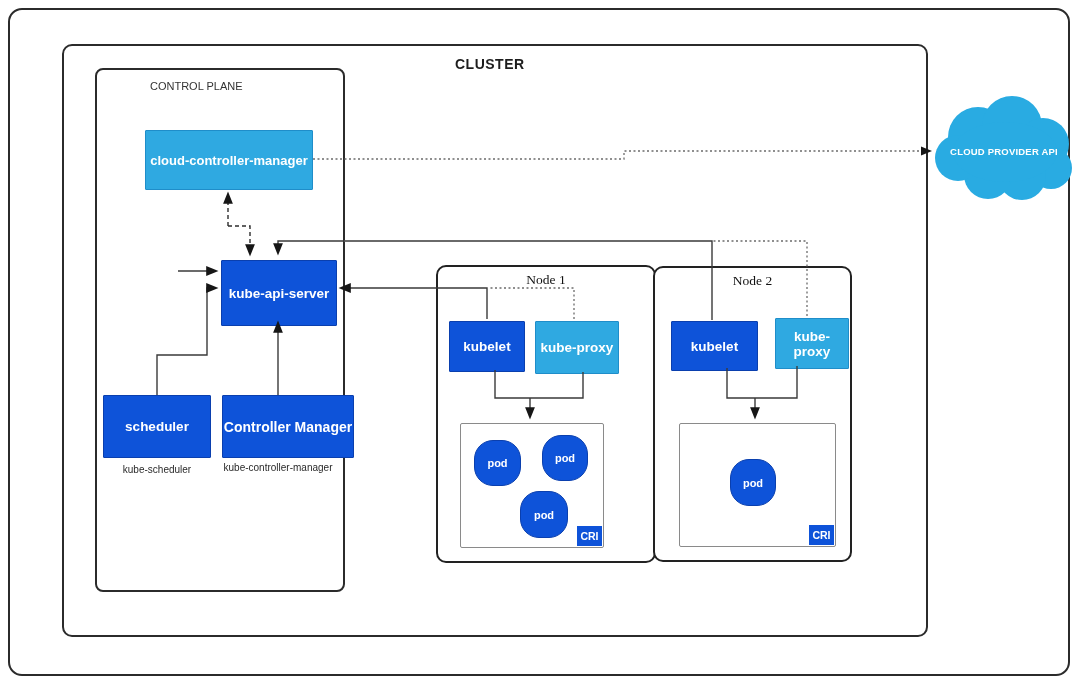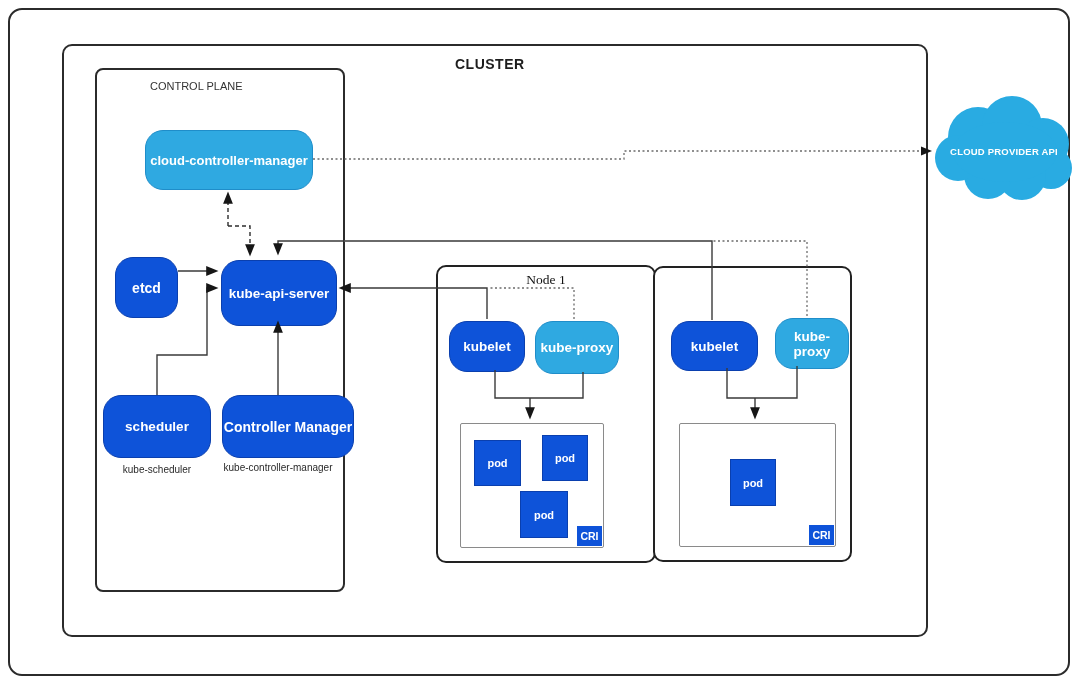--- a/index.html
+++ b/index.html
@@ -2,53 +2,50 @@
 <html><head>
 <meta charset="utf-8">
 <style>
   html,body{margin:0;padding:0;background:#fff;}
   .stage{position:relative;width:1080px;height:686px;background:#fff;overflow:hidden;
          font-family:"Liberation Sans",sans-serif;}
   .frame{position:absolute;border:2px solid #2b2b2b;border-radius:12px;background:transparent;box-sizing:border-box;}
   .node-frame{position:absolute;border:2px solid #222;border-radius:10px;background:#fff;box-sizing:border-box;}
   .cri-frame{position:absolute;border:1.5px solid #8a8a8a;border-radius:2px;background:#fff;box-sizing:border-box;}
   .bluebox{position:absolute;display:flex;align-items:center;justify-content:center;
-           color:#fff;font-weight:bold;border-radius:18px;box-sizing:border-box;text-align:center;}
+           color:#fff;font-weight:bold;border-radius:1px;box-sizing:border-box;text-align:center;}
   .dark{background:#0e53d9;border:1px solid #0a3fae;}
   .light{background:#2fa9e1;border:1px solid #1f8dc9;}
   .lbl{position:absolute;color:#1d1d1d;}
   .caption{position:absolute;color:#2a2a2a;font-size:10px;text-align:center;}
   .nodetitle{position:absolute;left:0;right:0;top:5px;text-align:center;
              font-family:"Liberation Serif",serif;font-size:13.5px;color:#111;}
   svg.overlay{position:absolute;left:0;top:0;pointer-events:none;}
   .cloud-label{position:absolute;left:940px;top:138px;width:128px;height:26px;display:flex;
                align-items:center;justify-content:center;color:#fff;font-weight:bold;
                font-size:9.5px;letter-spacing:.2px;text-align:center;}
   .cri-badge{position:absolute;right:1px;bottom:1px;width:25px;height:20px;background:#0e53d9;
              color:#fff;font-weight:bold;font-size:10.5px;display:flex;align-items:center;justify-content:center;}
-  .pod{border-radius:0;font-size:11px;}
+  .pod{border-radius:19px;font-size:11px;}
 </style>
 </head>
 <body>
 
 <div class="stage">
 
   <div class="frame" style="left:8px;top:8px;width:1062px;height:668px;border-radius:14px;"></div>
 
   <div class="frame" style="left:62px;top:44px;width:866px;height:593px;border-radius:10px;"></div>
   <div class="lbl" style="left:455px;top:56px;width:140px;font-size:14px;font-weight:bold;letter-spacing:.5px;">CLUSTER</div>
 
   <div class="frame" style="left:95px;top:68px;width:250px;height:524px;border-radius:8px;border-width:2px;"></div>
   <div class="lbl" style="left:150px;top:80px;width:140px;font-size:11px;color:#333;">CONTROL PLANE</div>
 
   <div class="bluebox light" style="left:145px;top:130px;width:168px;height:60px;font-size:13px;">
     <span>cloud-controller-manager</span>
-  </div>
-  <div class="bluebox dark" style="left:115px;top:257px;width:63px;height:61px;font-size:14px;">
-    <span>etcd</span>
   </div>
   <div class="bluebox dark" style="left:221px;top:260px;width:116px;height:66px;font-size:13.5px;">
     <span>kube-api-server</span>
   </div>
   <div class="bluebox dark" style="left:103px;top:395px;width:108px;height:63px;font-size:13.5px;">
     <span>scheduler</span>
   </div>
   <div class="bluebox dark" style="left:222px;top:395px;width:132px;height:63px;font-size:14px;">
     <span>Controller Manager</span>
   </div>
@@ -71,20 +68,21 @@
         <span>pod</span>
       </div>
       <div class="bluebox dark pod" style="left:59px;top:67px;width:48px;height:47px;">
         <span>pod</span>
       </div>
       <div class="cri-badge">CRI</div>
     </div>
   </div>
 
   <div class="node-frame" style="left:653px;top:266px;width:199px;height:296px;">
+    <div class="nodetitle">Node 2</div>
     <div class="bluebox dark" style="left:16px;top:53px;width:87px;height:50px;font-size:13.5px;">
       <span>kubelet</span>
     </div>
     <div class="bluebox light" style="left:120px;top:50px;width:74px;height:51px;font-size:13.5px;">
       <span>kube-proxy</span>
     </div>
     <div class="cri-frame" style="left:24px;top:155px;width:157px;height:124px;">
       <div class="bluebox dark pod" style="left:50px;top:35px;width:46px;height:47px;">
         <span>pod</span>
       </div>

